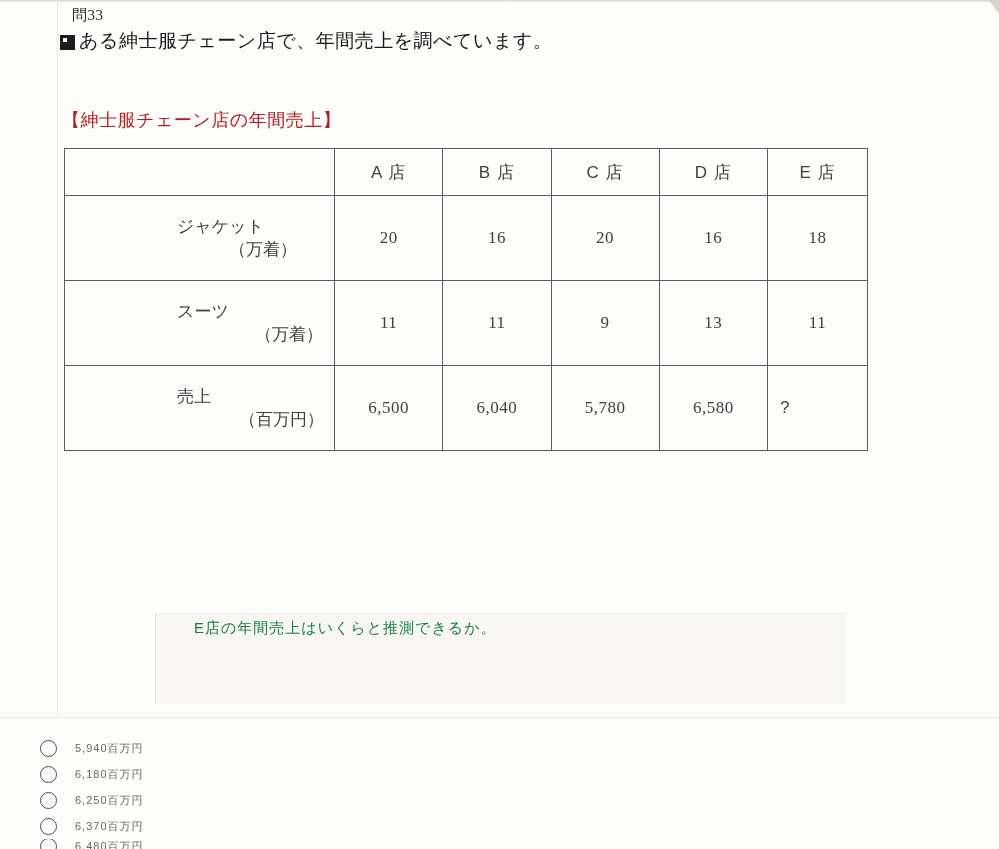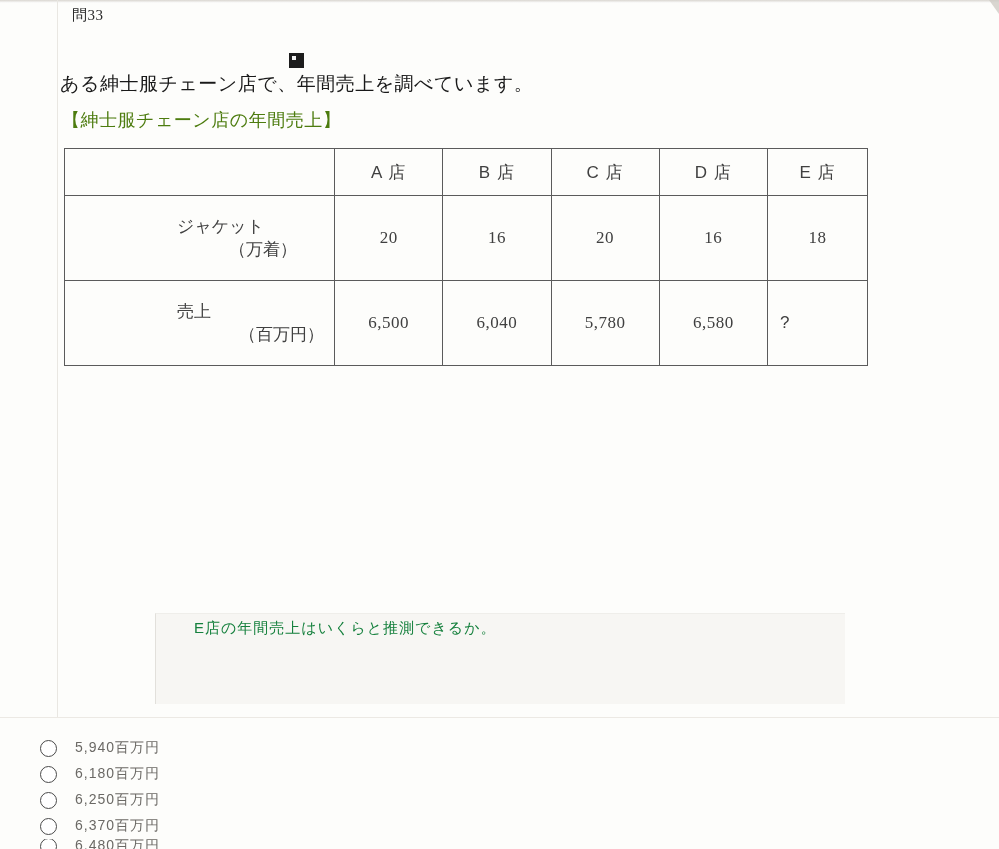--- a/index.html
+++ b/index.html
@@ -66,25 +66,24 @@
     font-family: "Liberation Serif", serif;
     font-size: 15px;
     color: #2a2a2a;
     letter-spacing: .5px;
     margin-left: 32px;
   }
 
   .prompt-row {
     position: absolute;
     left: 60px;
-    top: 52px;
+    top: 28px;
     display: flex;
     align-items: center;
     gap: 4px;
-    flex-direction: column;
   }
   .bullet-square {
     width: 15px;
     height: 15px;
     background: #1c1c1c;
     display: inline-block;
     position: relative;
     top: 1px;
   }
   .bullet-square::after {
@@ -99,21 +98,21 @@
     color: #191919;
     letter-spacing: .5px;
   }
 
   .table-title {
     position: absolute;
     left: 62px;
     top: 108px;
     font-size: 18px;
     letter-spacing: .5px;
-    color: #4d7c0f;
+    color: #b91c1c;
   }
 
   table.data {
     position: absolute;
     left: 64px;
     top: 148px;
     width: 804px;
     border-collapse: collapse;
     background: transparent;
   }
@@ -189,21 +188,21 @@
   .radio {
     width: 15px;
     height: 15px;
     border: 1px solid #4a4a4a;
     border-radius: 50%;
     background: #fff;
     flex: 0 0 auto;
     margin-left: 2px;
   }
   .choice-label {
-    font-size: 14px;
+    font-size: 11px;
     color: #6b6965;
     letter-spacing: 1px;
     font-family: "Liberation Sans", sans-serif;
   }
   .choice.clipped {
     overflow: hidden;
     height: 14px;
   }
 </style>
 </head>
@@ -240,20 +239,31 @@
           <span class="lbl">ジャケット</span>
           <span style="display:inline-block;width:52px"></span><span class="unit">（万着）</span>
         </td>
         <td class="num">20</td>
         <td class="num">16</td>
         <td class="num">20</td>
         <td class="num">16</td>
         <td class="num">18</td>
       </tr>
 
+      <tr>
+        <td class="rowhead">
+          <span class="lbl">スーツ</span>
+          <span style="display:inline-block;width:78px"></span><span class="unit">（万着）</span>
+        </td>
+        <td class="num">11</td>
+        <td class="num">11</td>
+        <td class="num">9</td>
+        <td class="num">13</td>
+        <td class="num">11</td>
+      </tr>
 
 
       <tr>
         <td class="rowhead">
           <span class="lbl">売上</span>
           <span style="display:inline-block;width:62px"></span><span class="unit">（百万円）</span>
         </td>
         <td class="num">6,500</td>
         <td class="num">6,040</td>
         <td class="num">5,780</td>

